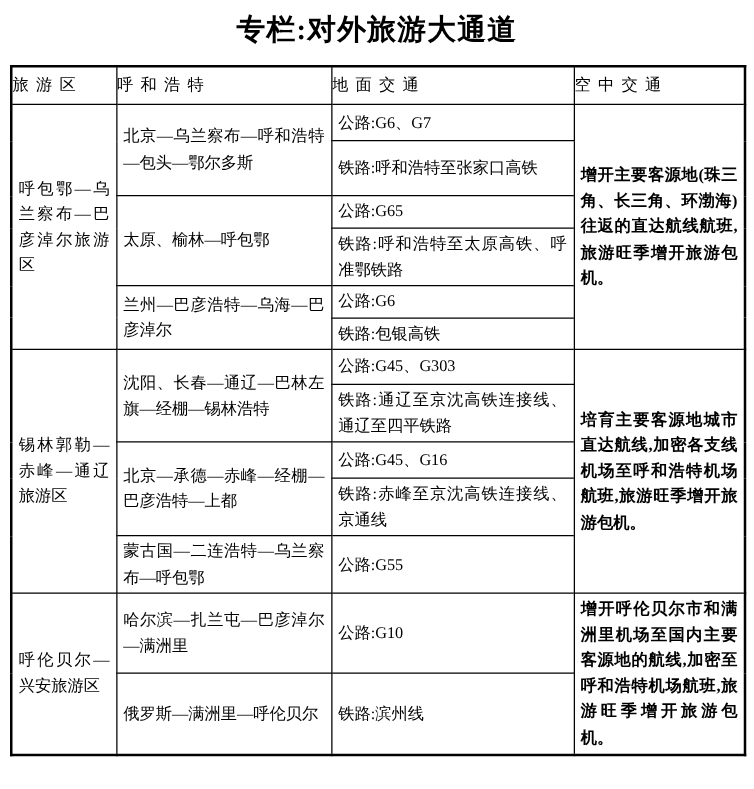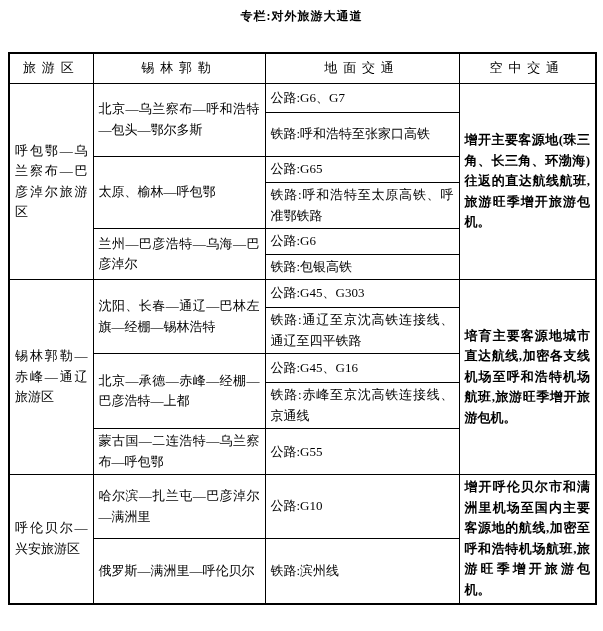--- a/index.html
+++ b/index.html
@@ -16,21 +16,21 @@
     background: #ffffff;
     overflow: hidden;
   }
   .title {
     position: absolute;
     top: 8px;
     left: 0;
     width: 100%;
     text-align: center;
     font-weight: bold;
-    font-size: 12px;
+    font-size: 23px;
     letter-spacing: 1px;
   }
   table.grid {
     position: absolute;
     left: 8px;
     top: 52px;
     width: 587px;
     border-collapse: collapse;
     table-layout: fixed;
     border: 2px solid #000;
@@ -38,21 +38,21 @@
   table.grid th, table.grid td {
     border: 1px solid #000;
     font-size: 13px;
     vertical-align: middle;
     padding: 2px 5px;
     line-height: 1.58;
     overflow: hidden;
   }
   table.grid th {
     font-weight: normal;
-    text-align: center;
+    text-align: left;
     letter-spacing: 0.45em;
     height: 29px;
     padding: 0;
   }
   td.cell-area,
   td.cell-route,
   td.cell-ground,
   td.cell-air {
     text-align: justify;
     text-align-last: left;
@@ -70,21 +70,21 @@
   <table class="grid">
     <colgroup>
       <col style="width:84px">
       <col style="width:172px">
       <col style="width:194px">
       <col style="width:137px">
     </colgroup>
     <thead>
       <tr>
         <th>旅游区</th>
-        <th>锡林郭勒</th>
+        <th>呼和浩特</th>
         <th>地面交通</th>
         <th>空中交通</th>
       </tr>
     </thead>
     <tbody>
         <tr style="height: 29px;">
           <td class="cell-area" rowspan="6">呼包鄂—乌兰察布—巴彦淖尔旅游区</td>
           <td class="cell-route" rowspan="2">北京—乌兰察布—呼和浩特—包头—鄂尔多斯</td>
           <td class="cell-ground">公路:G6、G7</td>
           <td class="cell-air" rowspan="6">增开主要客源地(珠三角、长三角、环渤海)往返的直达航线航班,旅游旺季增开旅游包机。</td>

